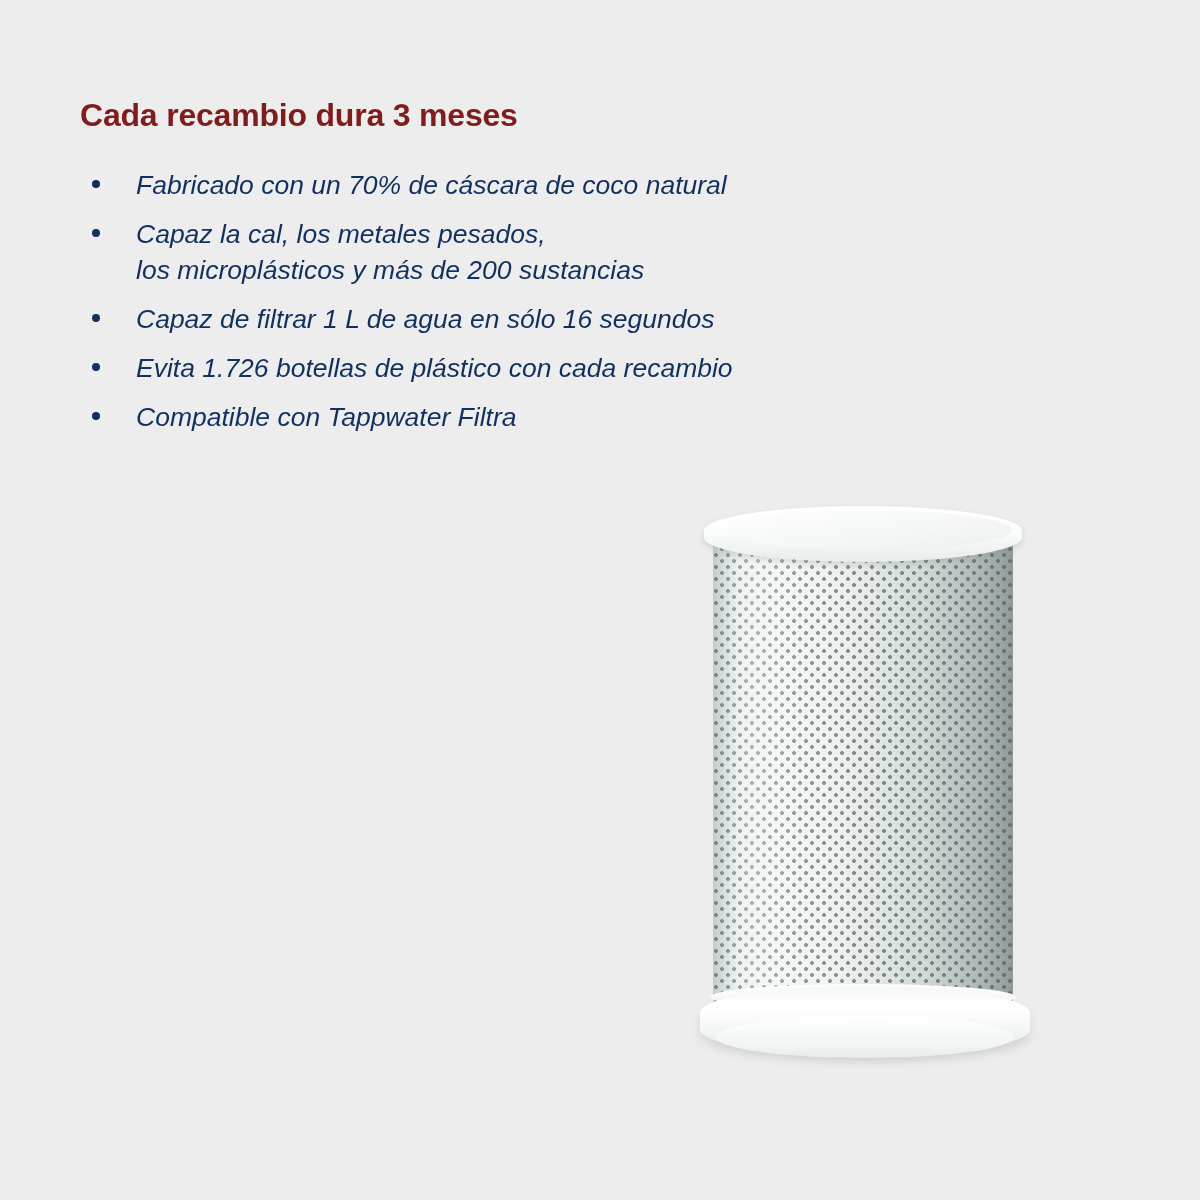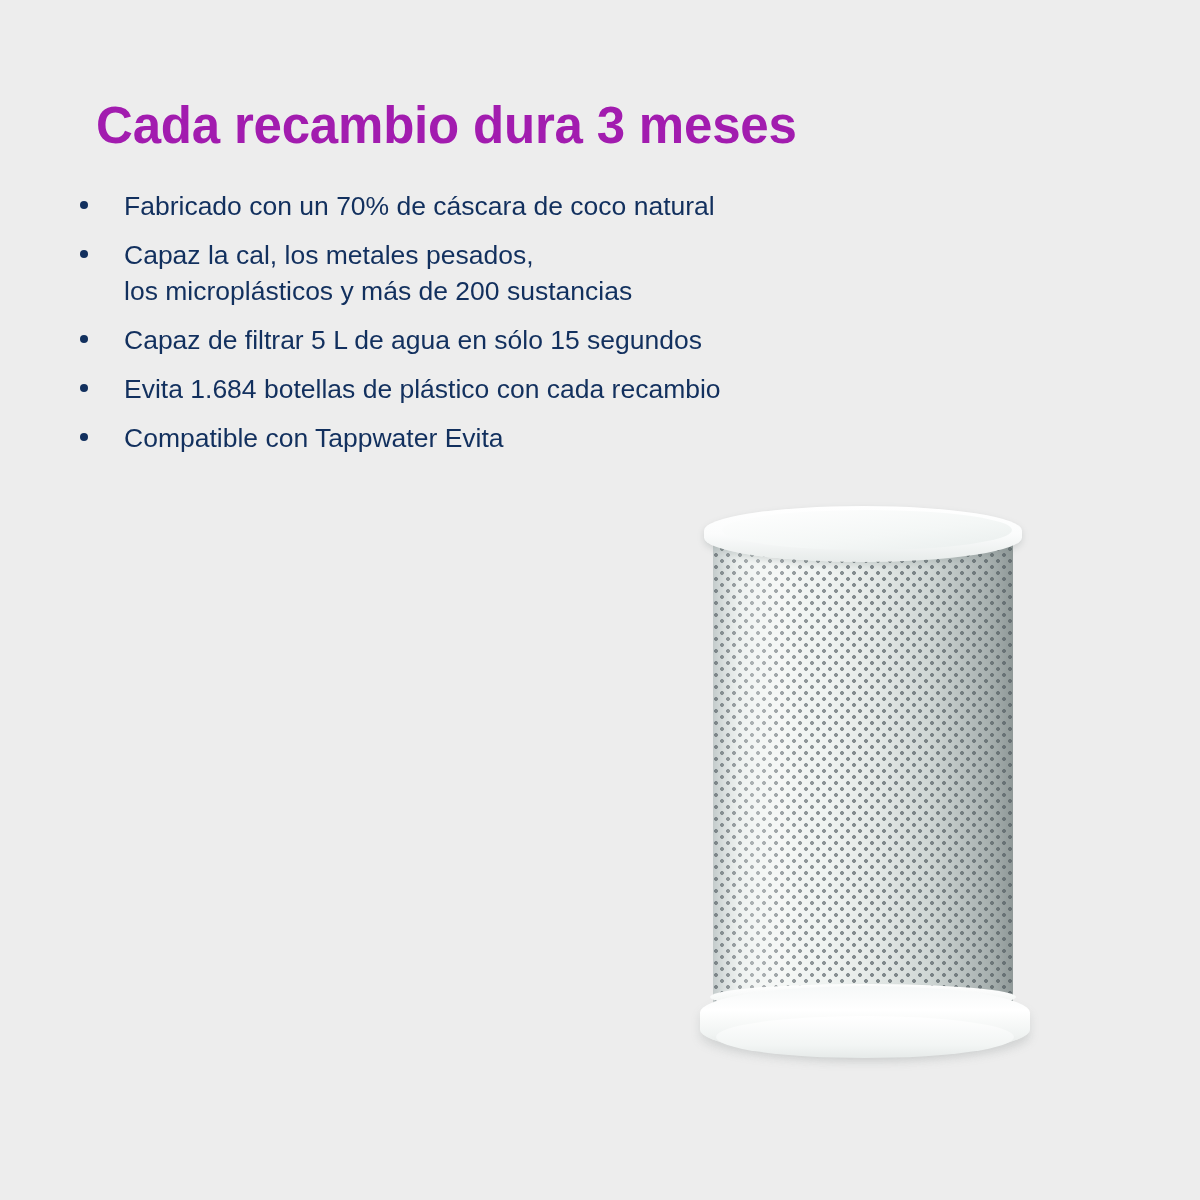--- a/index.html
+++ b/index.html
@@ -26,32 +26,33 @@
   
   .content {
     position: absolute;
     left: 80px;
     top: 98px;
     width: 880px;
   }
 
   .headline {
     font-family: "Liberation Sans", sans-serif;
-    font-size: 51px;
+    font-size: 32px;
     font-weight: bold;
-    color: #a21caf;
+    color: #7f1d1d;
     letter-spacing: -0.2px;
-    margin: 0 0 34px 16px;
+    margin: 0 0 34px 0;
     line-height: 1.1;
   }
 
   .bullets {
     list-style: none;
-    margin: 0;
+    margin: 12px;
     padding: 0;
+    font-style: italic;
   }
 
   .bullet {
     position: relative;
     padding-left: 44px;
     margin-bottom: 13px;
     color: #12305e;
     font-size: 26.5px;
     line-height: 1.36;
     font-weight: normal;
@@ -206,29 +207,29 @@
         <span class="dot"></span>
         <span>Fabricado con un 70% de cáscara de coco natural</span>
       </li>
       <li class="bullet">
         <span class="dot"></span>
         <span>Capaz la cal, los metales pesados,</span>
         <span class="line2">los microplásticos y más de 200 sustancias</span>
       </li>
       <li class="bullet">
         <span class="dot"></span>
-        <span>Capaz de filtrar 5 L de agua en sólo 15 segundos</span>
-      </li>
-      <li class="bullet">
-        <span class="dot"></span>
-        <span>Evita 1.684 botellas de plástico con cada recambio</span>
-      </li>
-      <li class="bullet">
-        <span class="dot"></span>
-        <span>Compatible con Tappwater Evita</span>
+        <span>Capaz de filtrar 1 L de agua en sólo 16 segundos</span>
+      </li>
+      <li class="bullet">
+        <span class="dot"></span>
+        <span>Evita 1.726 botellas de plástico con cada recambio</span>
+      </li>
+      <li class="bullet">
+        <span class="dot"></span>
+        <span>Compatible con Tappwater Filtra</span>
       </li>
     </ul>
   </div>
 
   <div class="product">
     <div class="shadow"></div>
     <div class="body"></div>
     <div class="body-sheen"></div>
     <div class="cap-top">
       <div class="cap-top-face"></div>

